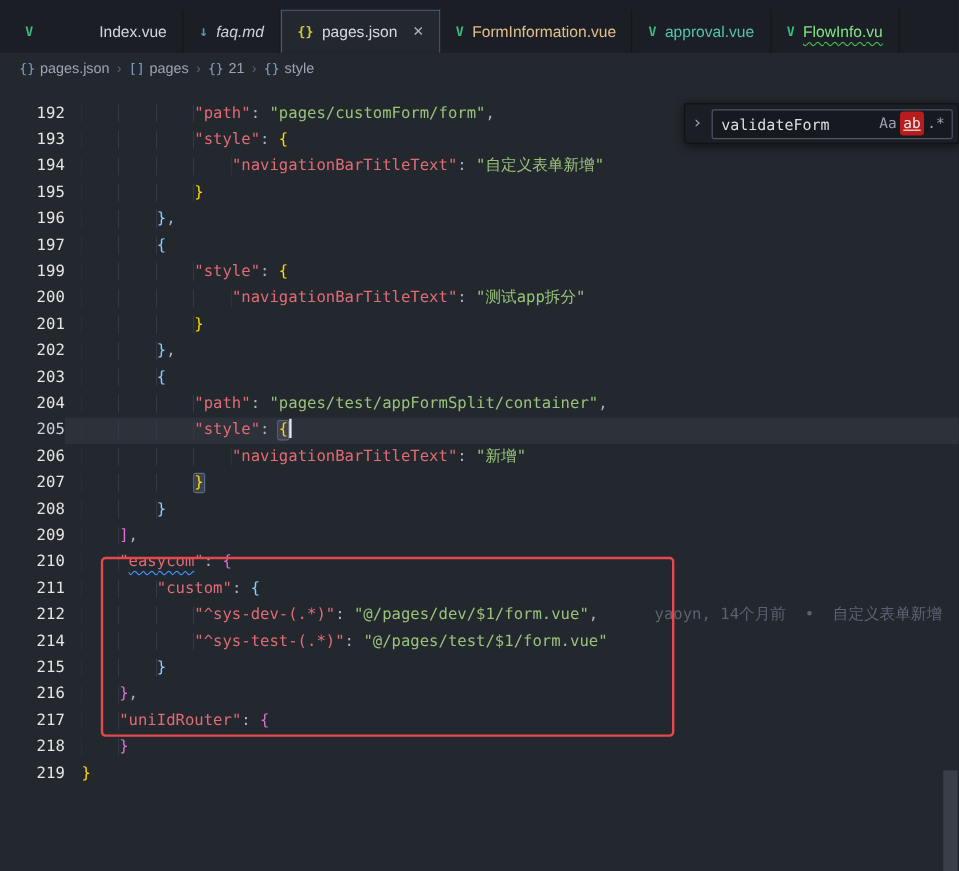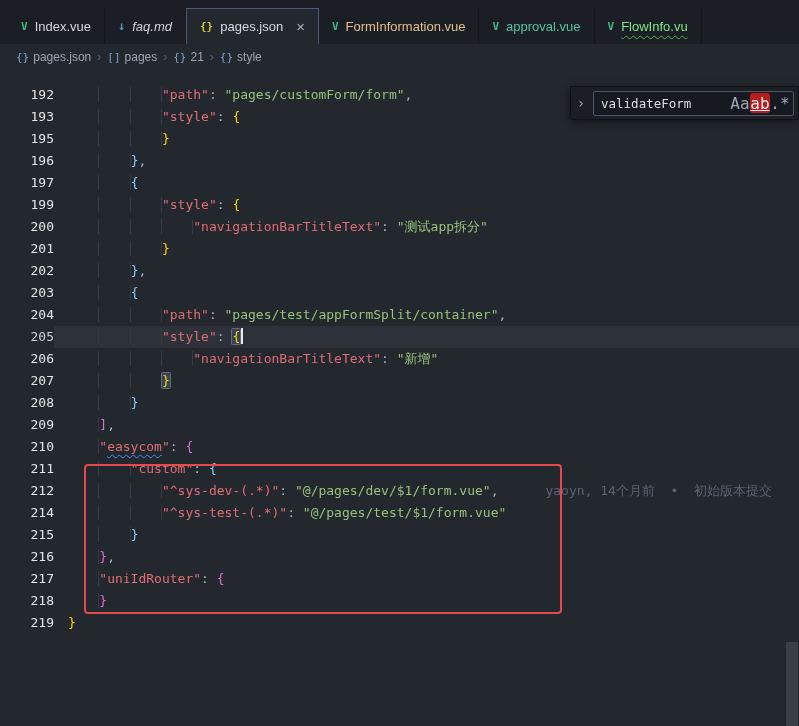--- a/index.html
+++ b/index.html
@@ -45,37 +45,37 @@
   .blame{color:#5b6372;margin-left:6ch}
 
   
   .anno-box{position:absolute;border:2px solid #e5484d;border-radius:4px;pointer-events:none;z-index:30}
 
   
   .find-widget{position:absolute;top:16px;left:570px;right:0;height:34px;background:#1b1e24;border:1px solid #101216;box-shadow:0 2px 8px rgba(0,0,0,.5);display:flex;align-items:center;padding:0 4px 0 2px;gap:4px;border-bottom-left-radius:4px;z-index:20}
   .find-chevron{color:#9da5b4;width:16px;text-align:center;font-size:14px;cursor:pointer}
   .find-input{flex:1;height:25px;background:#16191f;border:1px solid #4d5667;border-radius:2px;display:flex;align-items:center;padding:0 3px 0 7px;gap:0}
   .find-text{flex:1;color:#dcdfe4;font-size:12.5px}
-  .find-opt{color:#9da5b4;font-size:16px;width:20px;height:20px;display:flex;align-items:center;justify-content:center;border-radius:3px;cursor:pointer;flex:0 0 auto}
+  .find-opt{color:#9da5b4;font-size:12px;width:20px;height:20px;display:flex;align-items:center;justify-content:center;border-radius:3px;cursor:pointer;flex:0 0 auto}
   .find-opt.active{background:#b91c1c;color:#e9ebf0}
   .opt-word{text-decoration:underline}
 
   
   .scrollbar{position:absolute;top:0;right:0;width:14px;bottom:0;z-index:10}
   .scroll-thumb{position:absolute;right:1px;bottom:0;width:12px;height:84px;background:rgba(125,135,155,.25)}
 </style>
 </head>
 <body>
 
 <div class="topstrip"></div>
 
 <div class="tabbar">
     <div class="tab">
       <span class="tabicon icon-vue">V</span>
-      <span class="tablabel" style="color: rgb(211, 215, 222);">Index.vue</span>
+      <span class="tablabel" style="color: rgb(211, 215, 222); margin-left: 48px;">Index.vue</span>
     </div>
     <div class="tab">
       <span class="tabicon icon-md">↓</span>
       <span class="tablabel" style="color: rgb(207, 211, 218); font-style: italic;">faq.md</span>
     </div>
     <div class="tab active">
       <span class="tabicon icon-json">{}</span>
       <span class="tablabel" style="color: rgb(215, 218, 224);">pages.json</span>
       <span class="tabclose">×</span>
     </div>
@@ -119,20 +119,24 @@
   <div class="lines">
       <div class="line">
         <div class="ln">192</div>
         <div class="code"><span class="tok-ind">            </span><span class="tok-key">"path"</span><span class="tok-pun">: </span><span class="tok-str">"pages/customForm/form"</span><span class="tok-pun">,</span></div>
       </div>
       <div class="line">
         <div class="ln">193</div>
         <div class="code"><span class="tok-ind">            </span><span class="tok-key">"style"</span><span class="tok-pun">: </span><span class="tok-b1">{</span></div>
       </div>
       <div class="line">
+        <div class="ln">194</div>
+        <div class="code"><span class="tok-ind">                </span><span class="tok-key">"navigationBarTitleText"</span><span class="tok-pun">: </span><span class="tok-str">"自定义表单新增"</span></div>
+      </div>
+      <div class="line">
         <div class="ln">195</div>
         <div class="code"><span class="tok-ind">            </span><span class="tok-b1">}</span></div>
       </div>
       <div class="line">
         <div class="ln">196</div>
         <div class="code"><span class="tok-ind">        </span><span class="tok-b3">}</span><span class="tok-pun">,</span></div>
       </div>
       <div class="line">
         <div class="ln">197</div>
         <div class="code"><span class="tok-ind">        </span><span class="tok-b3">{</span></div>
@@ -184,21 +188,21 @@
       <div class="line">
         <div class="ln">210</div>
         <div class="code"><span class="tok-ind">    </span><span class="tok-key">"</span><span class="tok-key squiggle">easycom</span><span class="tok-key">"</span><span class="tok-pun">: </span><span class="tok-b2">{</span></div>
       </div>
       <div class="line">
         <div class="ln">211</div>
         <div class="code"><span class="tok-ind">        </span><span class="tok-key">"custom"</span><span class="tok-pun">: </span><span class="tok-b3">{</span></div>
       </div>
       <div class="line">
         <div class="ln">212</div>
-        <div class="code"><span class="tok-ind">            </span><span class="tok-key">"^sys-dev-(.*)"</span><span class="tok-pun">: </span><span class="tok-str">"@/pages/dev/$1/form.vue"</span><span class="tok-pun">,</span><span class="blame">yaoyn, 14个月前  •  初始版本提交</span></div>
+        <div class="code"><span class="tok-ind">            </span><span class="tok-key">"^sys-dev-(.*)"</span><span class="tok-pun">: </span><span class="tok-str">"@/pages/dev/$1/form.vue"</span><span class="tok-pun">,</span><span class="blame">yaoyn, 14个月前  •  自定义表单新增</span></div>
       </div>
       <div class="line">
         <div class="ln">214</div>
         <div class="code"><span class="tok-ind">            </span><span class="tok-key">"^sys-test-(.*)"</span><span class="tok-pun">: </span><span class="tok-str">"@/pages/test/$1/form.vue"</span></div>
       </div>
       <div class="line">
         <div class="ln">215</div>
         <div class="code"><span class="tok-ind">        </span><span class="tok-b3">}</span></div>
       </div>
       <div class="line">

